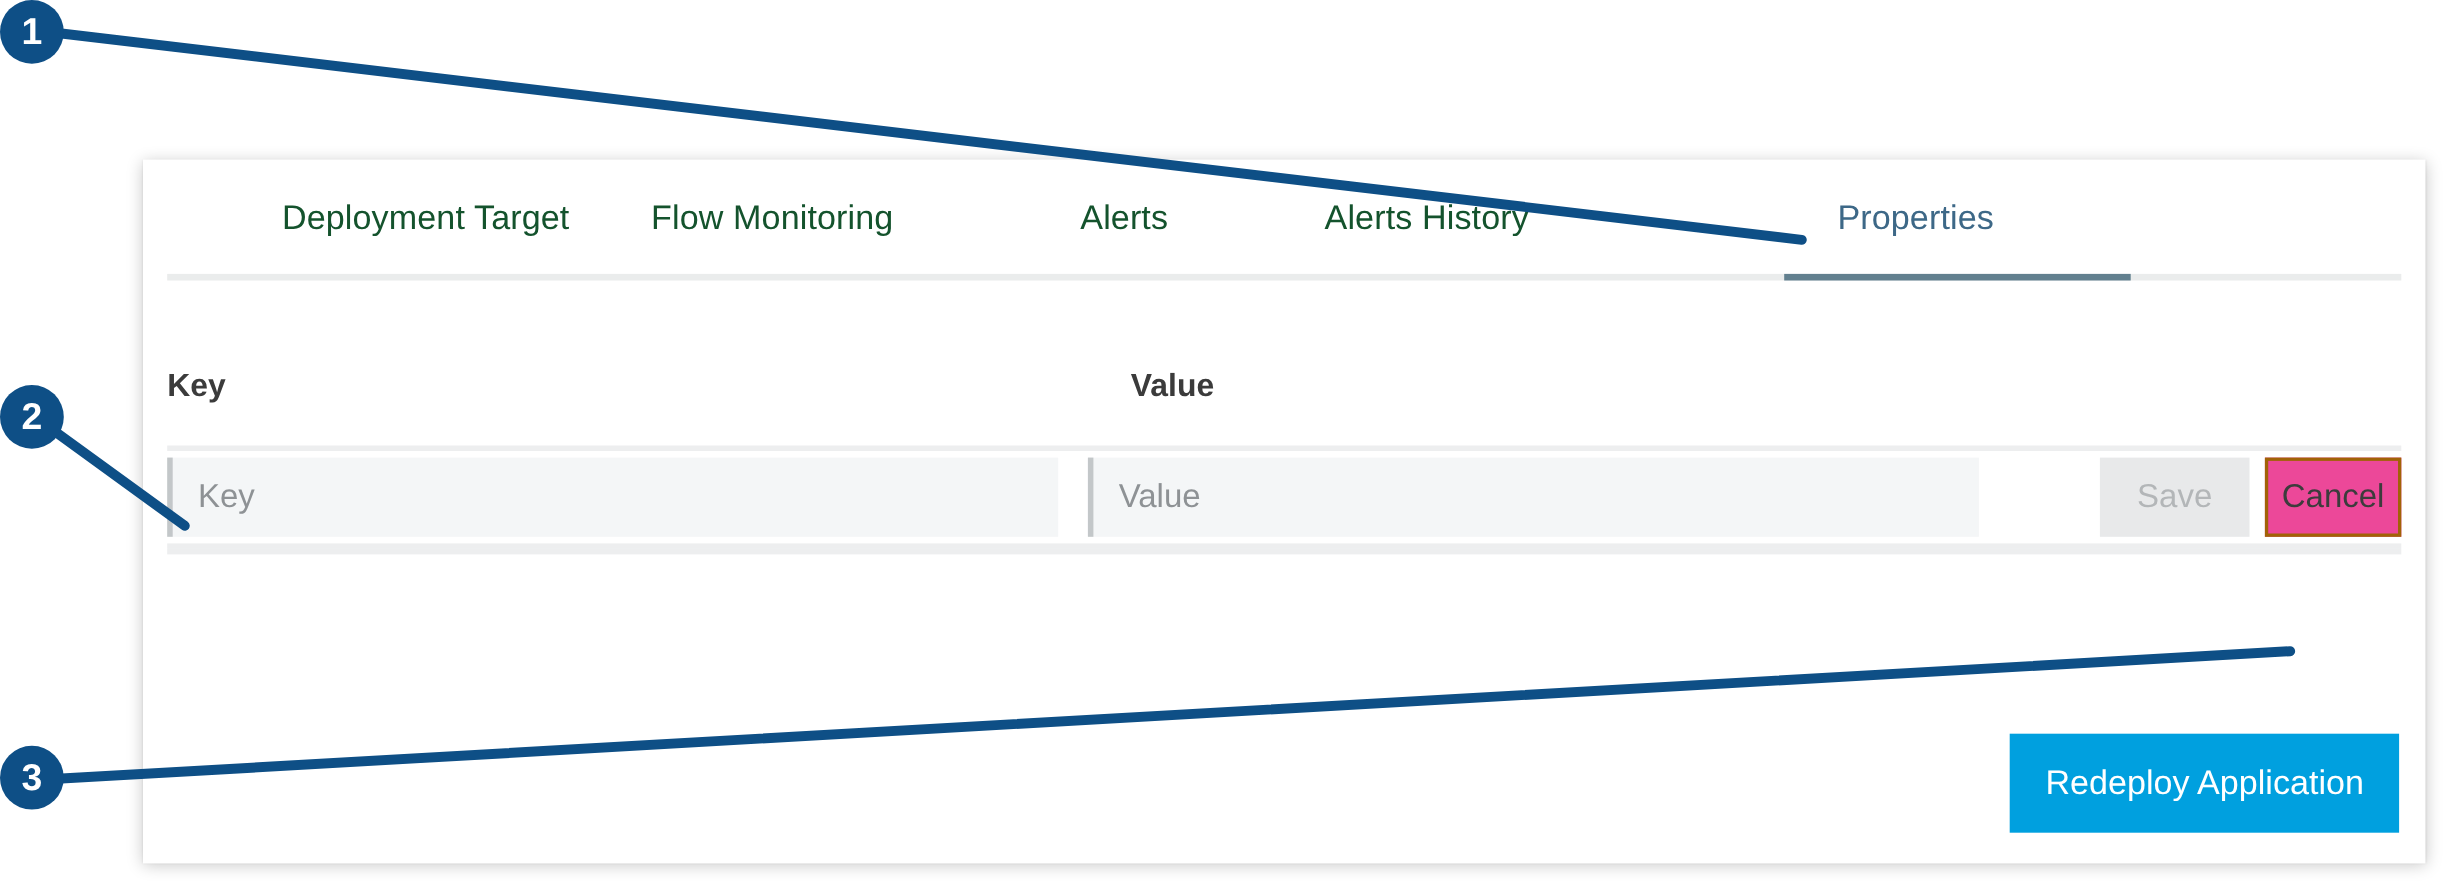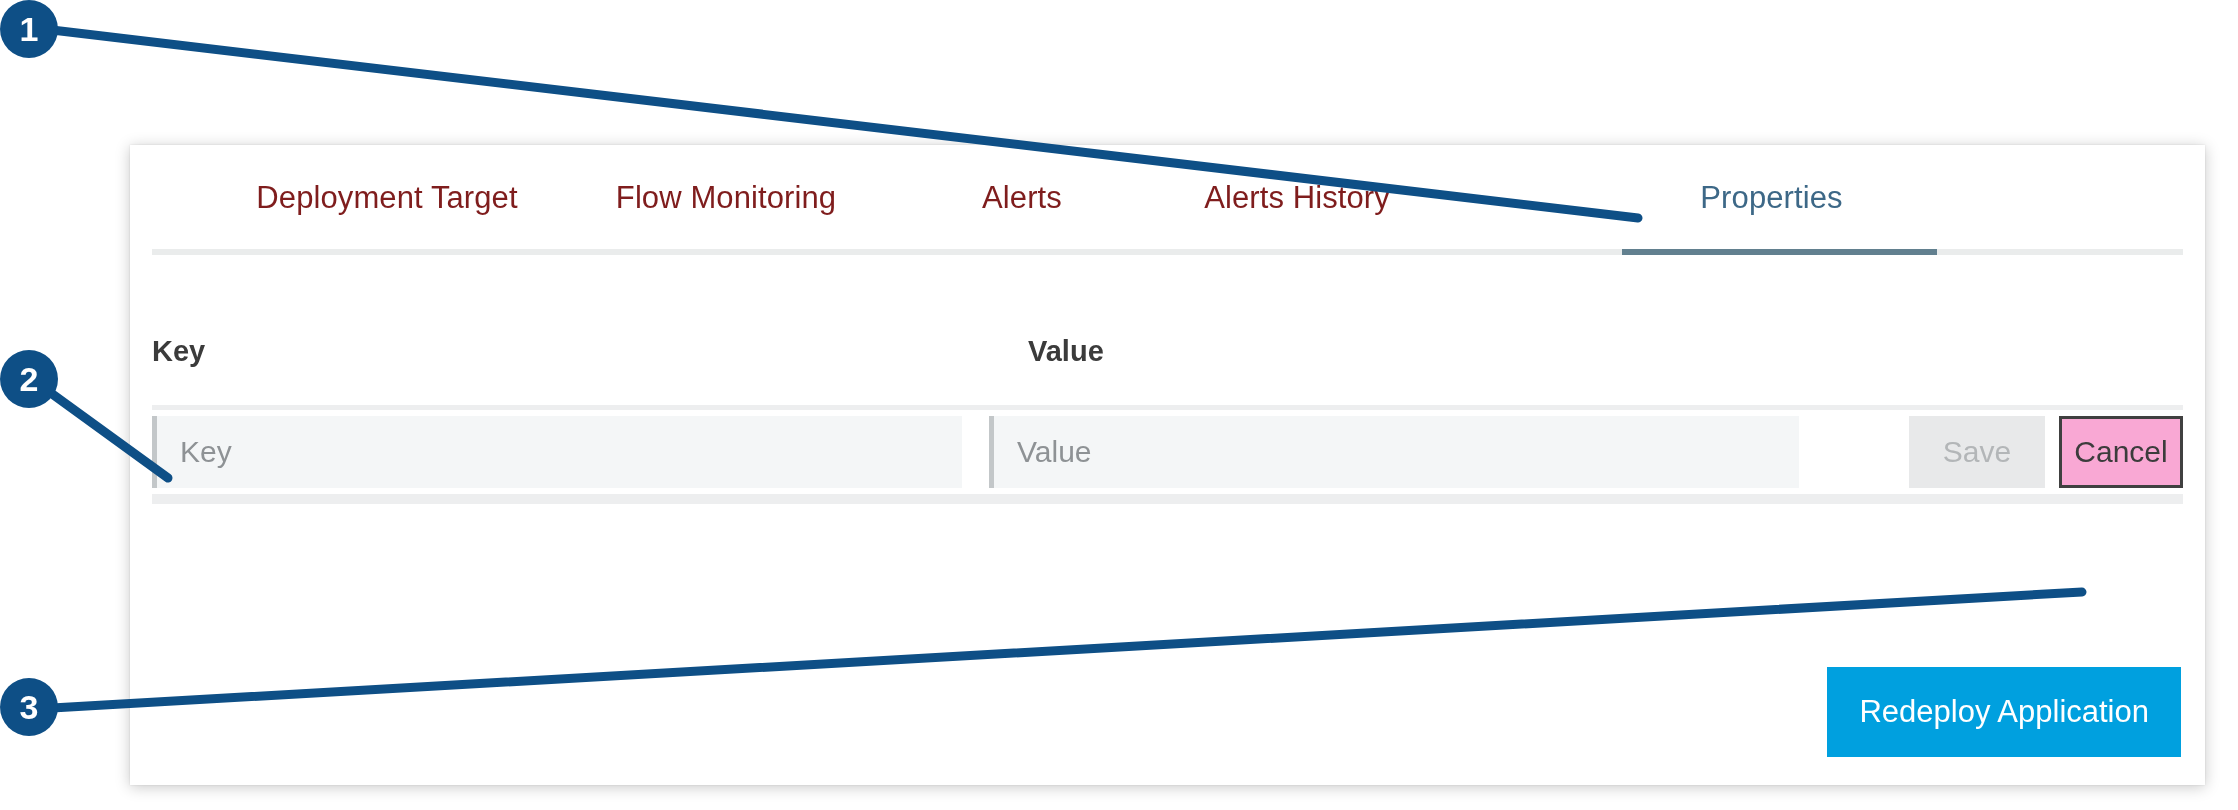--- a/index.html
+++ b/index.html
@@ -37,21 +37,21 @@
     height: 108px;
   }
   .tab {
     position: absolute;
     top: 0;
     height: 105px;
     display: flex;
     align-items: center;
     justify-content: center;
     font-size: 31px;
-    color: #7f1d1d;
+    color: #14532d;
     letter-spacing: 0.1px;
     white-space: nowrap;
     cursor: pointer;
     box-sizing: border-box;
   }
   .tab.active {
     color: #3d6887;
   }
   #tabs-underline {
     position: absolute;
@@ -175,22 +175,22 @@
     font-size: 30px;
     font-family: "Liberation Sans", sans-serif;
     cursor: default;
     display: flex;
     align-items: center;
     justify-content: center;
   }
   #cancel-button {
     width: 124px;
     height: 72px;
-    background: #f9a8d4;
-    border: 3px solid #404040;
+    background: #ec4899;
+    border: 3px solid #a16207;
     color: #3c3c3c;
     font-size: 30px;
     font-family: "Liberation Sans", sans-serif;
     cursor: pointer;
     display: flex;
     align-items: center;
     justify-content: center;
     box-sizing: border-box;
   }
 
@@ -286,30 +286,30 @@
 </style>
 </head>
 <body>
 
 <div id="card">
 
   <div id="tabs">
     <div class="tab" id="tab-0" style="left: 70px; width: 330px;">
         <span>Deployment Target</span>
       </div>
-    <div class="tab" id="tab-1" style="left: 424px; width: 300px;">
+    <div class="tab" id="tab-1" style="left: 400px; width: 300px;">
         <span>Flow Monitoring</span>
       </div>
     <div class="tab" id="tab-2" style="left: 770px; width: 200px;">
         <span>Alerts</span>
       </div>
     <div class="tab" id="tab-3" style="left: 1000px; width: 290px;">
         <span>Alerts History</span>
       </div>
-    <div class="tab active" id="tab-4" style="left: 1462px; width: 315px;">
+    <div class="tab active" id="tab-4" style="left: 1432px; width: 315px;">
         <span>Properties</span>
       </div>
   </div>
   <div id="tabs-underline"></div>
   <div id="tab-active-indicator" style="left: 1492px; width: 315px;"></div>
 
 
   <div id="col-headers">
     <div class="col-header" id="col-header-key">Key</div>
     <div class="col-header" id="col-header-value">Value</div>

